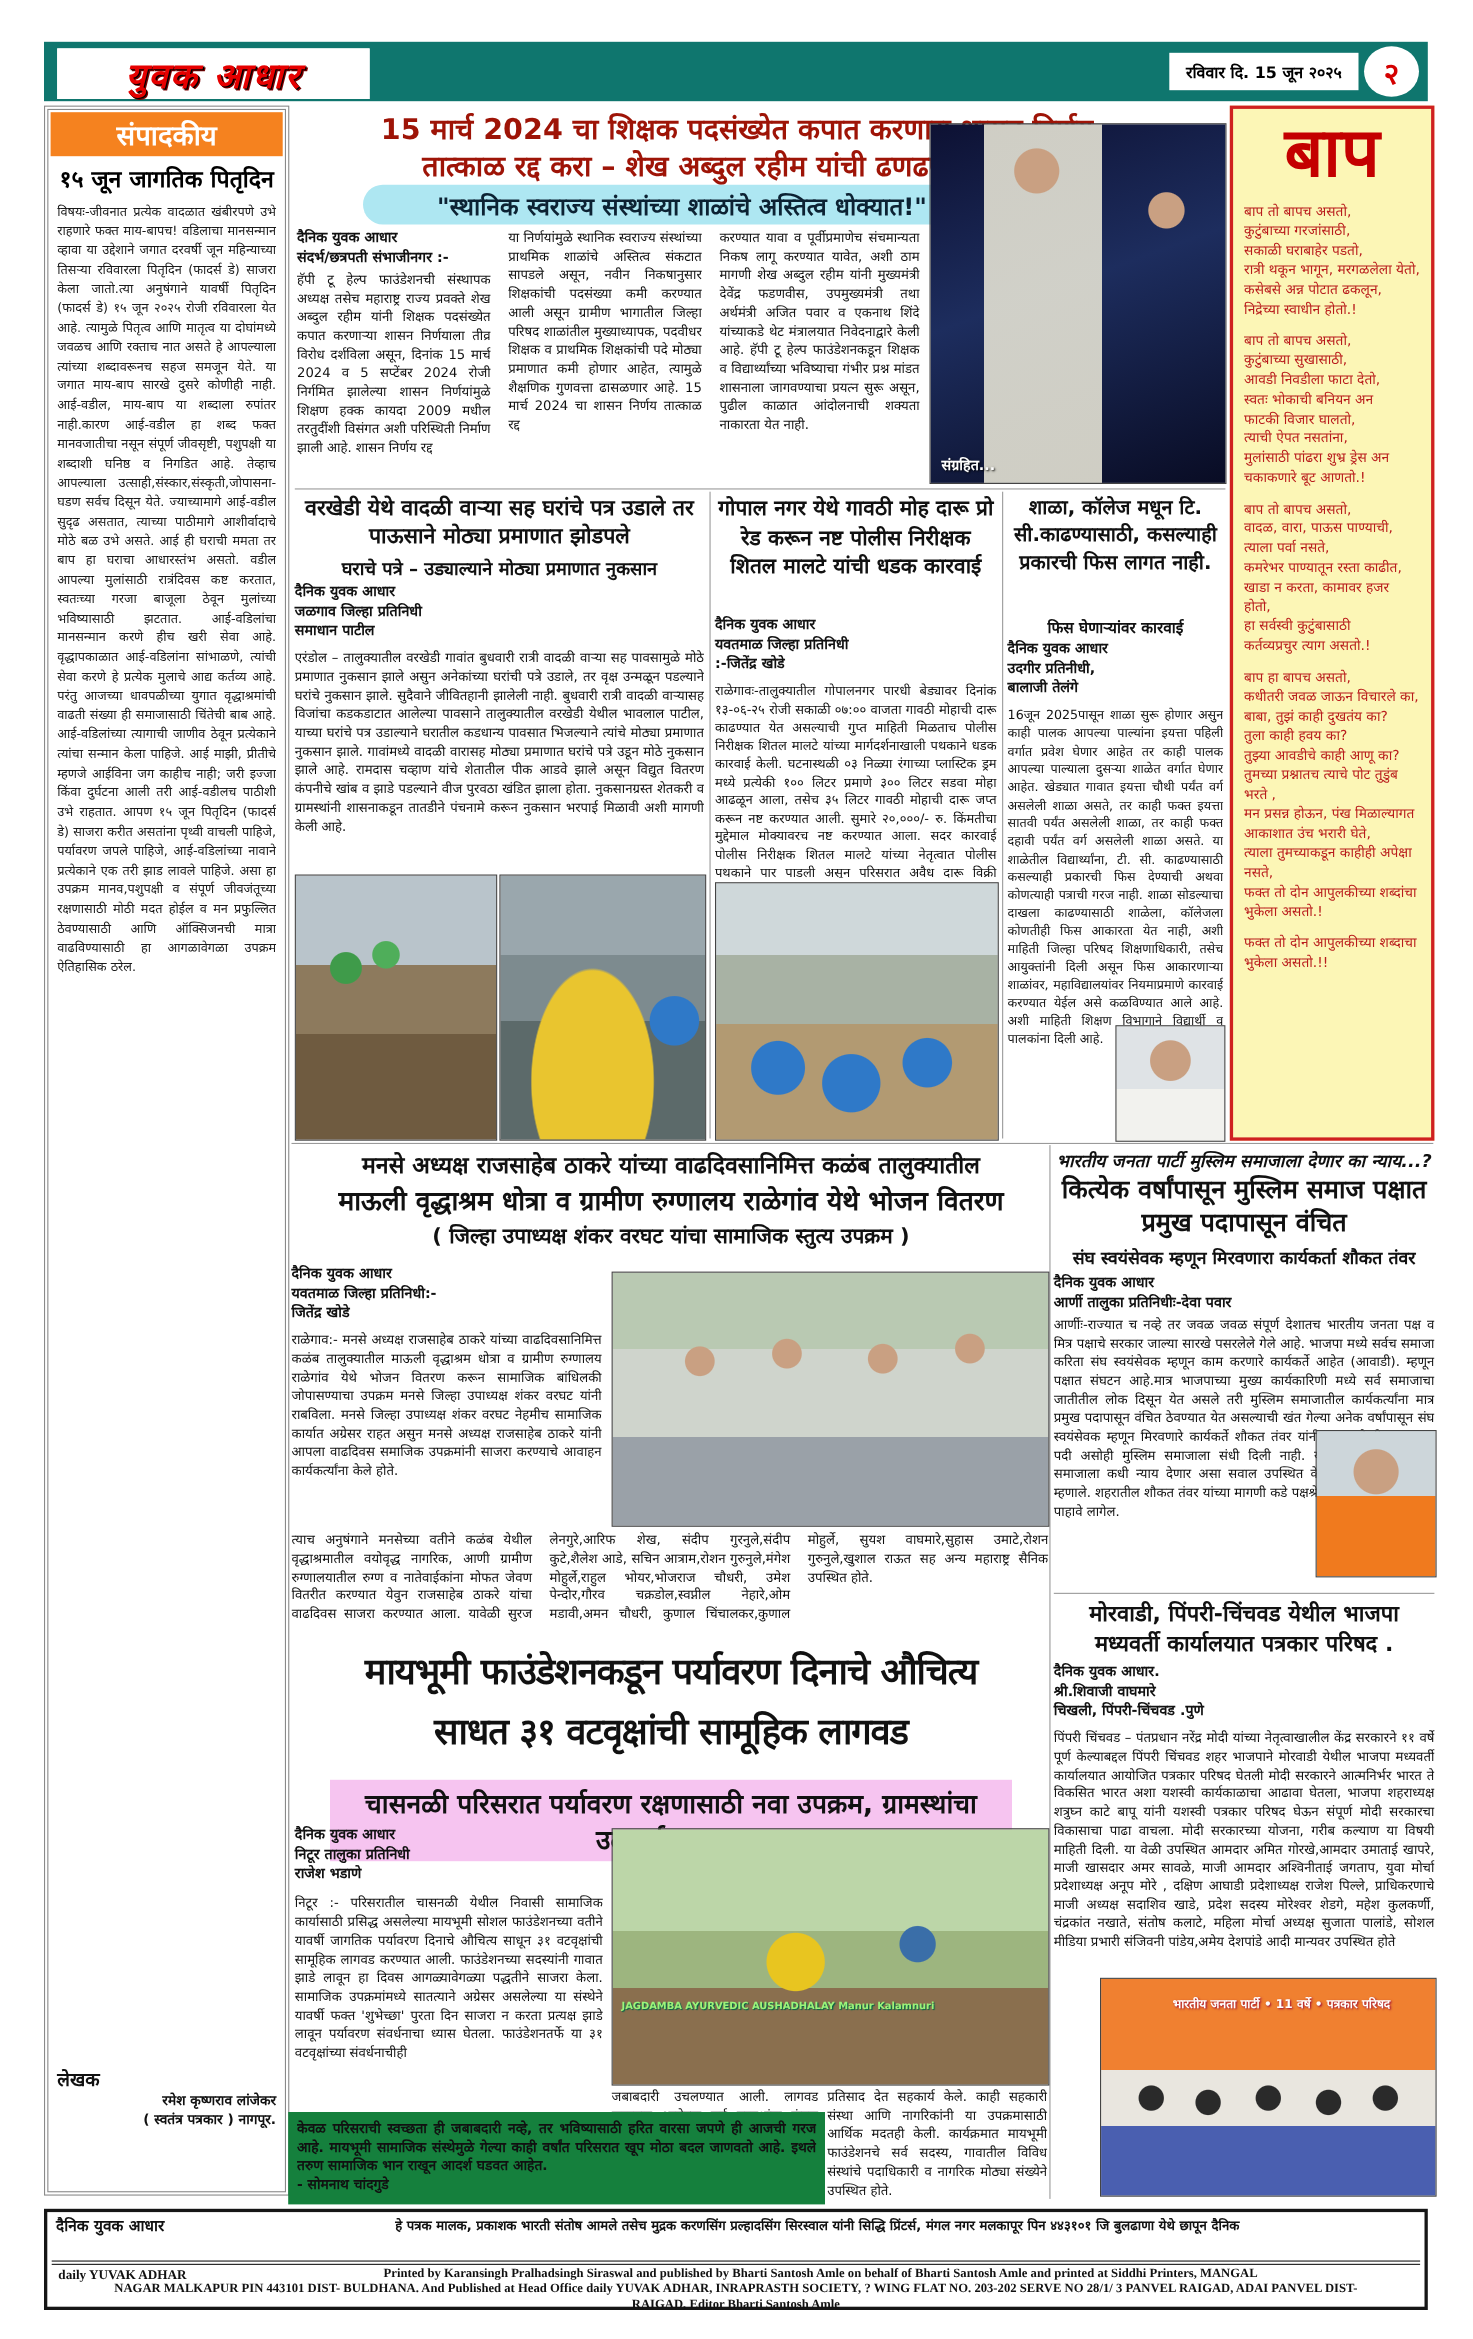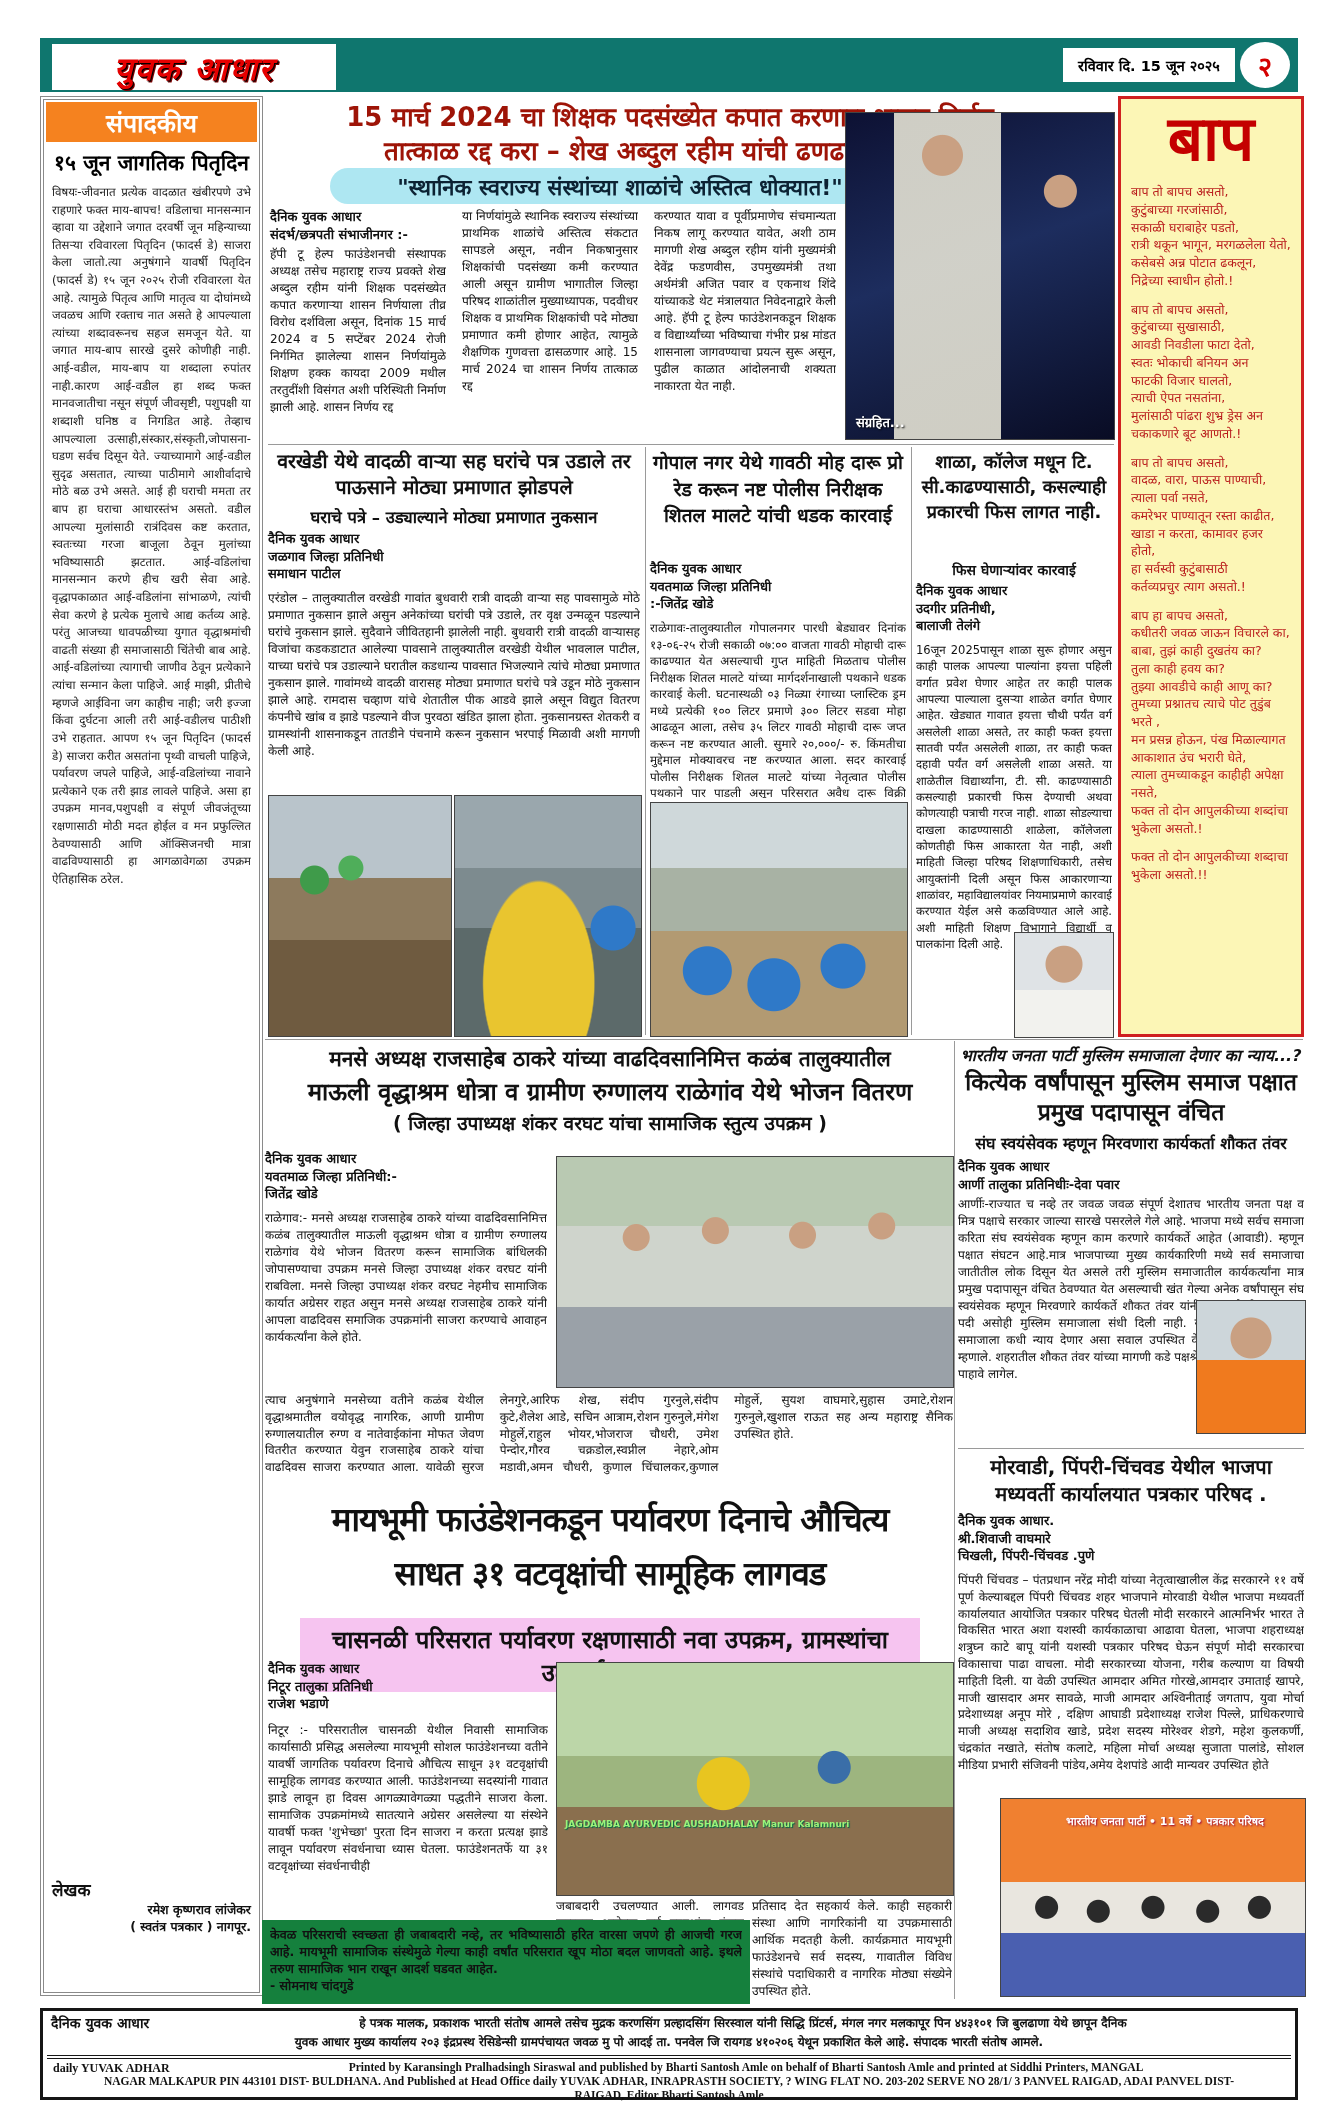--- a/index.html
+++ b/index.html
@@ -237,21 +237,20 @@
   <div class="abs just" style="left:556px;top:1898px;width:188px;height:100px;font-size:12px;line-height:1.42;">जबाबदारी उचलण्यात आली. लागवड करण्यात आलेल्या सर्व वटवृक्षांना कुंपण जाळ्यांची सोय करण्यात आली असून, ग्रामस्थांनीही उत्स्फूर्त</div>
   <div class="abs just" style="left:752px;top:1898px;width:200px;height:100px;font-size:12px;line-height:1.42;">प्रतिसाद देत सहकार्य केले. काही सहकारी संस्था आणि नागरिकांनी या उपक्रमासाठी आर्थिक मदतही केली. कार्यक्रमात मायभूमी फाउंडेशनचे सर्व सदस्य, गावातील विविध संस्थांचे पदाधिकारी व नागरिक मोठ्या संख्येने उपस्थित होते.</div>
   <div class="abs quote-box" style="left:262px;top:1920px;width:488px;height:84px;box-sizing:border-box;padding:6px 8px;">
     <div class="just" style="font-size:12.6px;font-weight:bold;line-height:1.35;">केवळ परिसराची स्वच्छता ही जबाबदारी नव्हे, तर भविष्यासाठी हरित वारसा जपणे ही आजची गरज आहे. मायभूमी सामाजिक संस्थेमुळे गेल्या काही वर्षांत परिसरात खूप मोठा बदल जाणवतो आहे. इथले तरुण सामाजिक भान राखून आदर्श घडवत आहेत.</div>
     <div class="b" style="font-size:12.6px;">- सोमनाथ चांदगुडे</div>
   </div>
 
   <div class="abs footer-box" style="left:40px;top:2008px;width:1258px;height:92px;box-sizing:border-box;">
     <div class="abs b" style="left:8px;top:2px;font-size:14px;">दैनिक युवक आधार</div>
     <div class="abs ctr b" style="left:150px;top:3px;width:1100px;font-size:12px;">हे पत्रक मालक, प्रकाशक भारती संतोष आमले तसेच मुद्रक करणसिंग प्रल्हादसिंग सिरस्वाल यांनी सिद्धि प्रिंटर्स, मंगल नगर मलकापूर पिन ४४३१०१ जि बुलढाणा येथे छापून दैनिक</div>
-    <div class="abs ctr b" style="left:0;top:22px;width:1252px;font-size:12px;">युवक आधार मुख्य कार्यालय २०३ इंद्रप्रस्थ रेसिडेन्सी ग्रामपंचायत जवळ मु पो आदई ता. पनवेल जि रायगड ४१०२०६ येथून प्रकाशित केले आहे. संपादक भारती संतोष आमले.</div>
     <div class="abs" style="left:4px;top:44px;width:1244px;height:0;border-top:4px double #161616;"></div>
     <div class="abs eng" style="left:10px;top:50px;font-size:12px;">daily YUVAK ADHAR</div>
     <div class="abs ctr eng" style="left:160px;top:50px;width:1086px;font-size:11.5px;">Printed by Karansingh Pralhadsingh Siraswal and published by Bharti Santosh Amle on behalf of Bharti Santosh Amle and printed at Siddhi Printers, MANGAL</div>
     <div class="abs ctr eng" style="left:0;top:64px;width:1252px;font-size:11.5px;">NAGAR  MALKAPUR PIN 443101 DIST- BULDHANA. And Published at Head Office daily YUVAK ADHAR, INRAPRASTH SOCIETY, ? WING FLAT NO. 203-202 SERVE NO 28/1/ 3 PANVEL RAIGAD, ADAI PANVEL DIST-</div>
     <div class="abs ctr eng" style="left:0;top:78px;width:1252px;font-size:11.5px;">RAIGAD, Editor Bharti Santosh Amle</div>
   </div>
 
 </div>
 
 </body></html>

